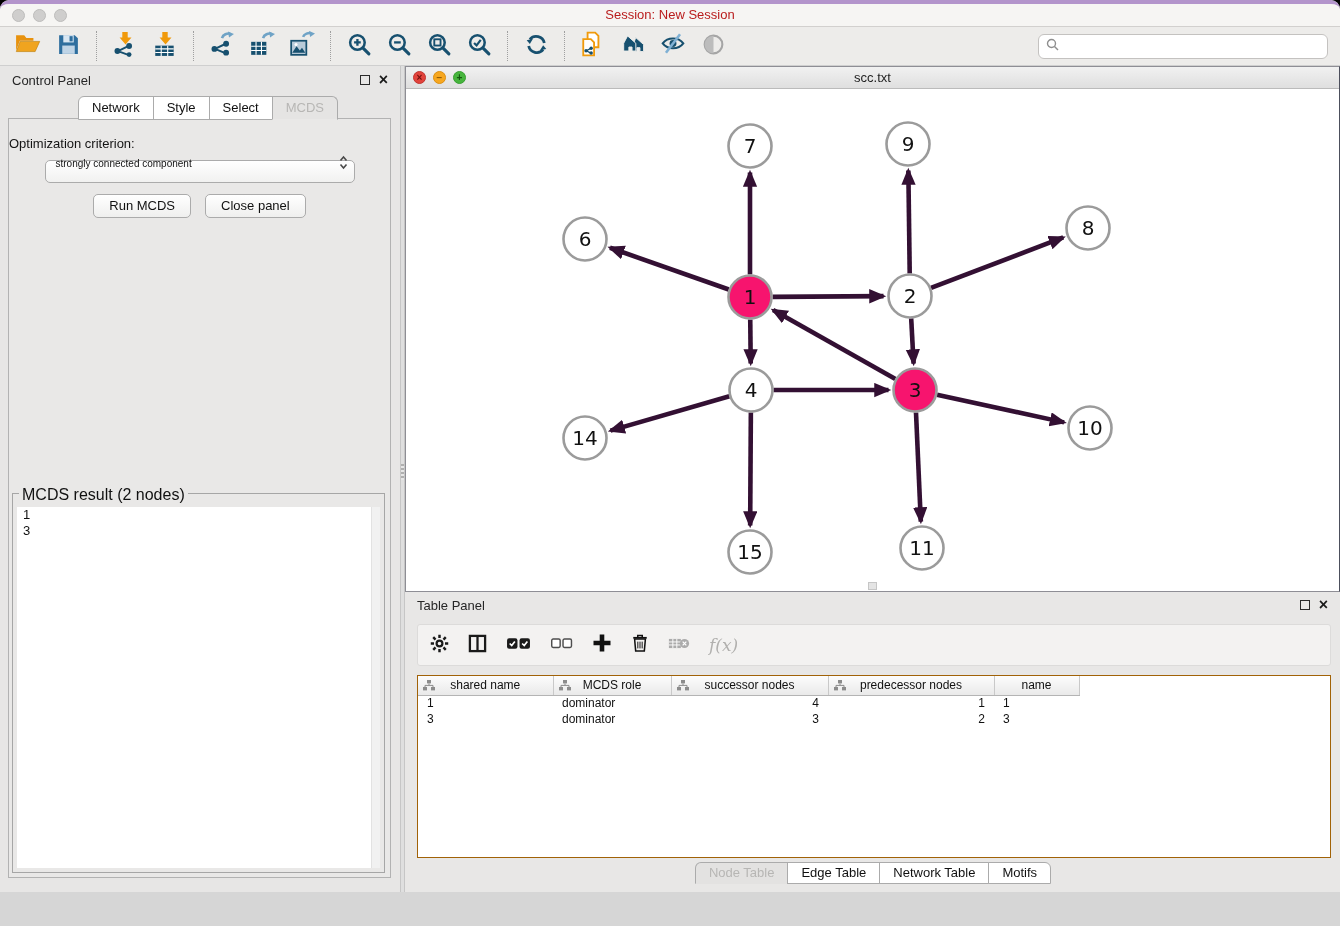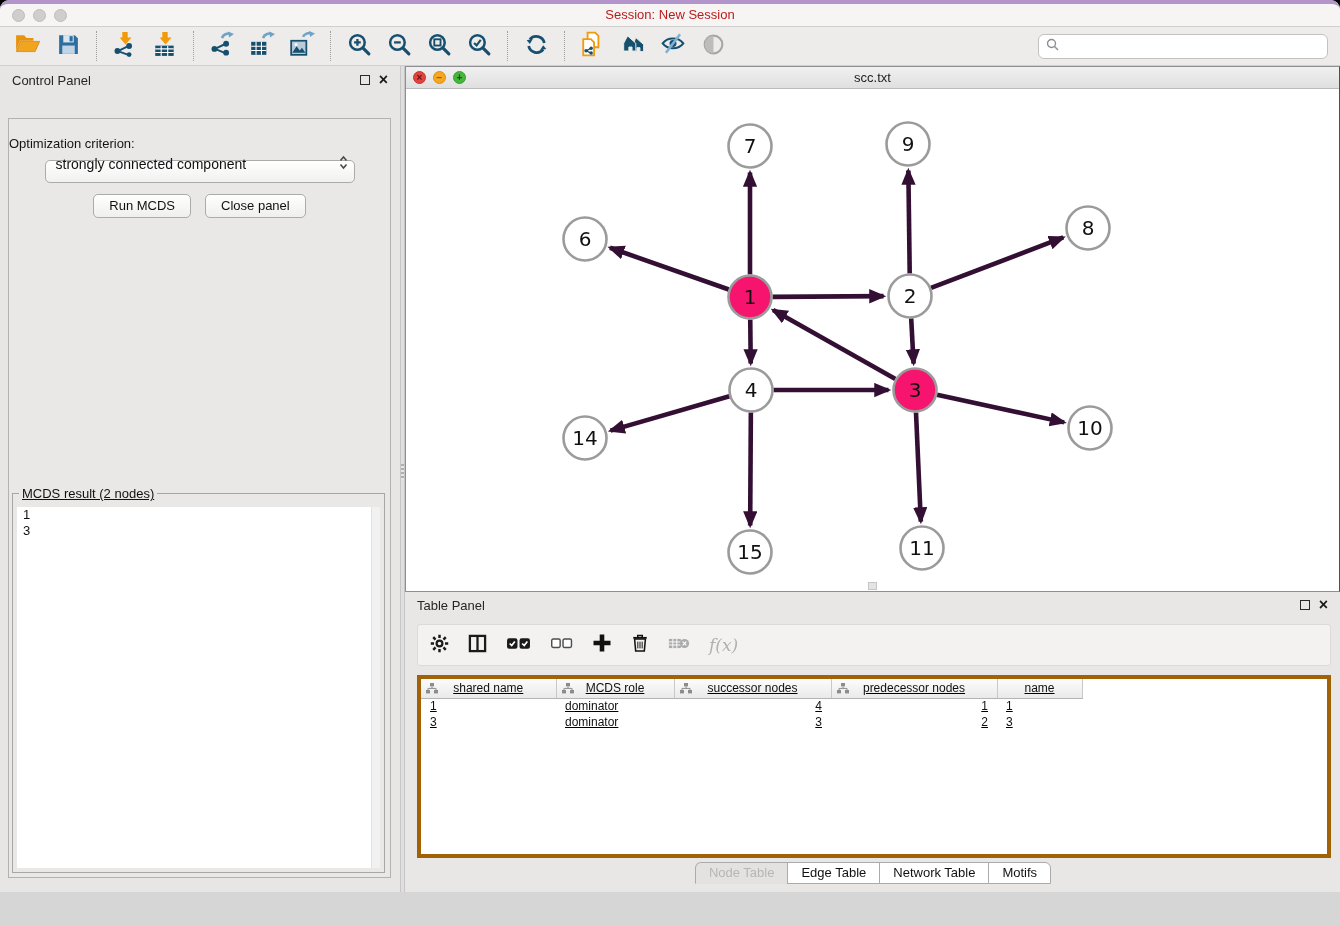--- a/index.html
+++ b/index.html
@@ -31,26 +31,26 @@
   .panel-ctrls { margin-left:auto; display:flex; align-items:center; gap:9px; }
   .float-ic { width:10px; height:10px; border:1.6px solid #2A2A2A; display:inline-block; }
   .close-ic { font-size:16px; font-weight:bold; color:#1A1A1A; line-height:10px; }
   .cp-tabs { position:absolute; left:78px; top:30px; display:flex; z-index:2; }
   .tab { padding:3px 13px 4px; font-size:13px; background:#FFF; border:1px solid #ABABAB; margin-right:-1px; color:#111; }
   .tab.first { border-radius:6px 0 0 0; }
   .tab.last { border-radius:0 6px 0 0; }
   .tab.sel { background:#E5E4E3; color:#B7B6B4; border-bottom-color:#E9E8E7; }
   .cp-body { position:absolute; left:8px; right:9px; top:52px; bottom:14px; background:#E9E8E7; border:1px solid #B2B2B2; }
   .opt-label { margin-top:17px; text-align:left; font-size:13px; color:#141414; }
-  .criterion { margin:9px auto 0; width:310px; height:23px; background:linear-gradient(#FFFFFF,#F1F1F0); border:1px solid #ABABAB; border-radius:5px; display:flex; align-items:center; padding:0 6px 16px 10px; font-size:14px; color:#111; }
+  .criterion { margin:9px auto 0; width:310px; height:23px; background:linear-gradient(#FFFFFF,#F1F1F0); border:1px solid #ABABAB; border-radius:5px; display:flex; align-items:center; padding:0 6px 16px 10px; font-size:10px; color:#111; }
   .criterion .chev { margin-left:auto; }
   .cp-buttons { display:flex; justify-content:center; gap:14px; margin-top:11px; }
   .btn { padding:3px 15px 4px; font-size:13px; background:linear-gradient(#FFFFFF,#EFEFEE); border:1px solid #ABABAB; border-radius:5px; color:#111; }
   .groupbox { position:absolute; left:3px; right:5px; top:374px; bottom:4px; border:1px solid #A6A6A6; }
-  .groupbox-legend { position:absolute; top:-8px; left:6px; background:#E9E8E7; padding:0 3px; font-size:13px; color:#111;text-decoration:underline; }
+  .groupbox-legend { position:absolute; top:-8px; left:6px; background:#E9E8E7; padding:0 3px; font-size:16px; color:#111; }
   .result-list { position:absolute; left:4px; right:4px; top:13px; bottom:4px; background:#FFF; overflow:hidden; }
   .result-line { font-size:13px; padding-left:6px; line-height:16px; color:#111; }
   .result-scroll { position:absolute; right:0; top:0; bottom:0; width:9px; background:#F1F1F1; border-left:1px solid #E2E2E2; }
 
   
   .net-window { position:absolute; left:0; top:0; width:935px; height:526px; border:1px solid #8E8E95; border-right-color:#4C4F5C; background:#FFF; }
   .net-titlebar { position:relative; height:22px; background:linear-gradient(#F1F1F1,#DFDFDF); border-bottom:1px solid #BBBBBB; display:flex; align-items:center; justify-content:center; font-size:13px; color:#1E1E1E; }
   .traffic-net { position:absolute; left:7px; top:4px; display:flex; gap:7px; }
   .tl { width:13px; height:13px; border-radius:50%; font-size:10px; font-weight:bold; display:flex; align-items:center; justify-content:center; line-height:1; }
   .tl-close { background:#E2433C; border:1px solid #C0352F; color:#71100D; }
@@ -58,21 +58,21 @@
   .tl-zoom { background:#47B53D; border:1px solid #379F30; color:#14590F; }
   .net-canvas { position:absolute; left:0; top:22px; right:0; bottom:0; background:#FFF; }
   .canvas-handle { position:absolute; left:50%; bottom:1px; margin-left:-5px; width:9px; height:8px; background:#E4E4E4; border:1px solid #C6C6C6; }
 
   
   .table-panel { position:absolute; left:0; top:526px; width:935px; height:300px; background:#E8E7E6; }
   .tp-header { position:absolute; left:0; top:0; right:0; height:26px; display:flex; align-items:center; padding:0 12px; font-size:13px; color:#262626; }
   .tp-toolbar { position:absolute; left:12px; right:9px; top:32px; height:42px; background:#F3F2F1; border:1px solid #DCDBDA; border-radius:3px; display:flex; align-items:center; padding-left:12px; gap:19px; }
   .tp-tool { display:flex; align-items:center; justify-content:center; }
   .fx { font-family:"DejaVu Serif","Liberation Serif",serif; font-style:italic; font-size:17px; color:#B1B0AE; }
-  .tp-tablewrap { position:absolute; left:12px; right:9px; top:83px; bottom:34px; background:#FFF; border:4px solid #a16207; overflow:hidden;text-decoration:underline; }
+  .tp-tablewrap { position:absolute; left:12px; right:9px; top:83px; bottom:34px; background:#FFF; border:1px solid #a16207; overflow:hidden; }
   table.nodetable { border-collapse:collapse; table-layout:fixed; width:661px; font-size:12px; }
   table.nodetable th { height:19px; font-weight:normal; background:linear-gradient(#FCFCFC,#E9E9E9); border-right:1px solid #C9C9C9; border-bottom:1px solid #B4B4B4; position:relative; text-align:center; color:#111; }
   table.nodetable th .th-ic { position:absolute; left:5px; top:4px; }
   table.nodetable td { height:16px; padding:0 9px; color:#111; overflow:hidden; white-space:nowrap; }
   td.al { text-align:left; } td.ar { text-align:right; }
   .tp-tabs { position:absolute; left:0; right:0; bottom:8px; display:flex; justify-content:center; }
   .tp-tabs .tab { padding:2px 13px 3px; }
   .tp-tabs .tab.sel { background:#E3E2E1; color:#B7B6B4; border-bottom-color:#E3E2E1; }
 
   
@@ -254,20 +254,26 @@
     </div>
   </div>
 
   <div class="control-panel">
     <div class="cp-header">
       <span>Control Panel</span>
       <span class="panel-ctrls">
         <span class="float-ic"></span>
         <span class="close-ic">×</span>
       </span>
+    </div>
+    <div class="cp-tabs">
+      <div class="tab first">Network</div>
+      <div class="tab">Style</div>
+      <div class="tab">Select</div>
+      <div class="tab last sel">MCDS</div>
     </div>
     <div class="cp-body">
       <div class="opt-label">Optimization criterion:</div>
       <div class="criterion">
         <span>strongly connected component</span>
         <span class="chev"><svg width="9" height="15" viewBox="0 0 9 15">
               <path d="M1.5 5.5 4.5 2l3 3.5M1.5 9.5 4.5 13l3-3.5" stroke="#4A4A4A" stroke-width="1.6" fill="none"></path>
             </svg></span>
       </div>
       <div class="cp-buttons">

